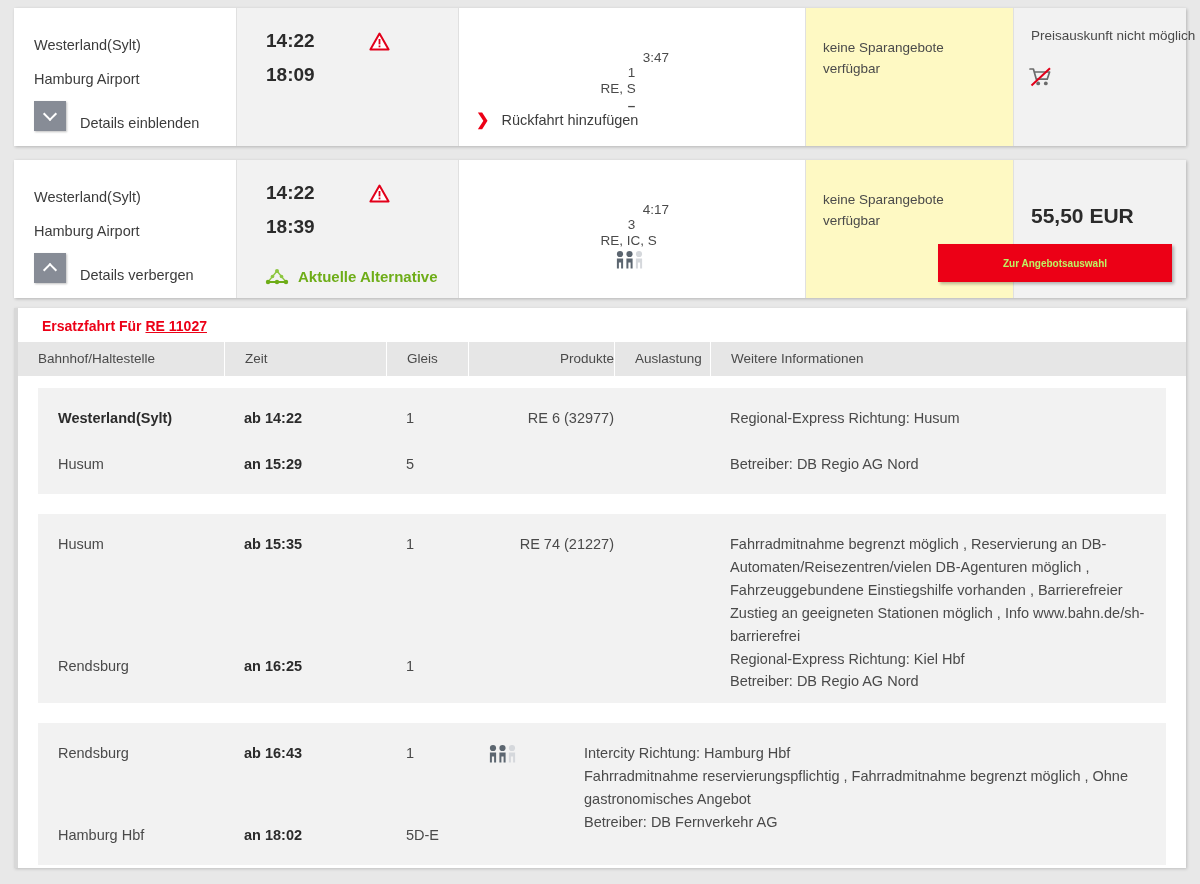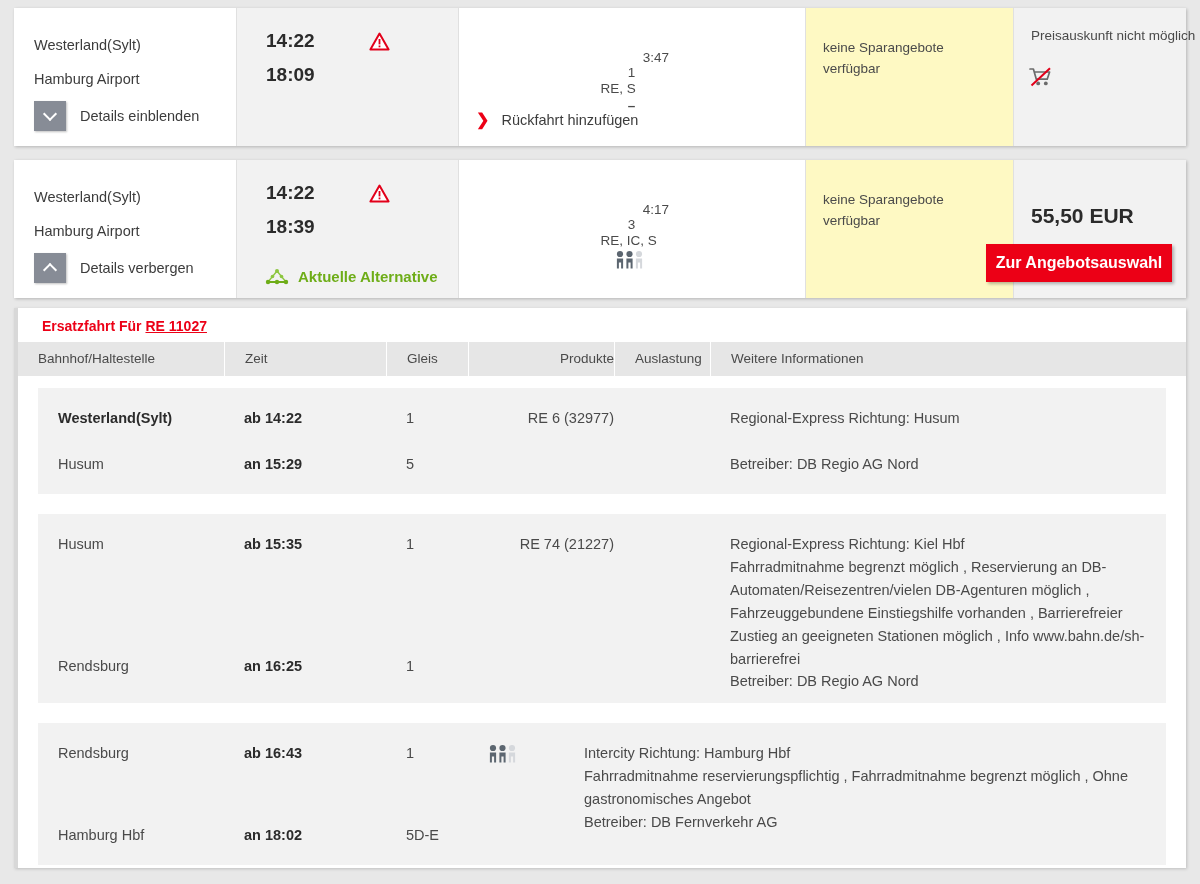--- a/index.html
+++ b/index.html
@@ -43,21 +43,21 @@
 
   
   .station-name { font-size: 14.5px; color: #3c3c3c; }
   #conn-1 .station-dep { position: absolute; left: 20px; top: 29px; }
   #conn-1 .station-arr { position: absolute; left: 20px; top: 63px; }
   #conn-2 .station-dep { position: absolute; left: 20px; top: 29px; }
   #conn-2 .station-arr { position: absolute; left: 20px; top: 63px; }
 
   .details-toggle {
     position: absolute; left: 20px; bottom: 15px;
-    display: flex; align-items: center; cursor: pointer;
+    display: flex; align-items: flex-end; cursor: pointer;
   }
   .toggle-btn {
     width: 32px; height: 30px; background: #878c96;
     display: flex; align-items: center; justify-content: center;
     box-shadow: 1px 1px 2px rgba(0,0,0,0.25);
   }
   .toggle-btn .chev {
     display: block; width: 10px; height: 10px;
     border-right: 2px solid #fff; border-bottom: 2px solid #fff;
   }
@@ -115,25 +115,25 @@
     position: absolute; left: 18px; top: 18px; width: 175px;
     font-size: 13.5px; line-height: 1.55; color: #4a4a4a;
   }
   .cart-wrap { position: absolute; left: 16px; top: 58px; }
   .price-amount {
     position: absolute; left: 18px; top: 44px;
     font-size: 21px; font-weight: bold; color: #2b2b2b;
   }
   .offer-btn {
     position: absolute; right: 14px; bottom: 16px;
-    width: 186px; height: 38px;
-    background: #ec0016; color: #ffffff;
+    width: 234px; height: 38px;
+    background: #ec0016; color: #bef264;
     border: none; cursor: pointer;
     font-family: "Liberation Sans", sans-serif;
-    font-size: 16px; font-weight: bold;
+    font-size: 10px; font-weight: bold;
     box-shadow: 2px 2px 3px rgba(0,0,0,0.28);
   }
 
   
   .detail-panel {
     position: absolute; left: 14px; top: 308px;
     width: 1172px; height: 560px;
     background: #ffffff;
     border-left: 4px solid #d8d8d8;
     box-shadow: 1px 1px 3px rgba(0,0,0,0.18);
@@ -396,22 +396,22 @@
           <div class="lg-line">1</div>
           <div class="lg-gap"></div>
           <div class="lg-line">1</div>
         </div>
         <div class="c-prod">
           <div class="lg-line">RE 74 (21227)</div>
         </div>
         <div class="c-occ"></div>
         <div class="c-info">
           <div class="lg-info-block">
+            <div class="lg-info-line">Fahrradmitnahme begrenzt möglich , Reservierung an DB-Automaten/Reisezentren/vielen DB-Agenturen möglich , Fahrzeuggebundene Einstiegshilfe vorhanden , Barrierefreier Zustieg an geeigneten Stationen möglich , Info www.bahn.de/sh-barrierefrei</div>
             <div class="lg-info-line">Regional-Express Richtung: Kiel Hbf</div>
-            <div class="lg-info-line">Fahrradmitnahme begrenzt möglich , Reservierung an DB-Automaten/Reisezentren/vielen DB-Agenturen möglich , Fahrzeuggebundene Einstiegshilfe vorhanden , Barrierefreier Zustieg an geeigneten Stationen möglich , Info www.bahn.de/sh-barrierefrei</div>
             <div class="lg-info-line">Betreiber: DB Regio AG Nord</div>
           </div>
         </div>
       </div>
 
       <div class="leg leg-3">
         <div class="c-station">
           <div class="lg-line">Rendsburg</div>
           <div class="lg-gap"></div>
           <div class="lg-line">Hamburg Hbf</div>

